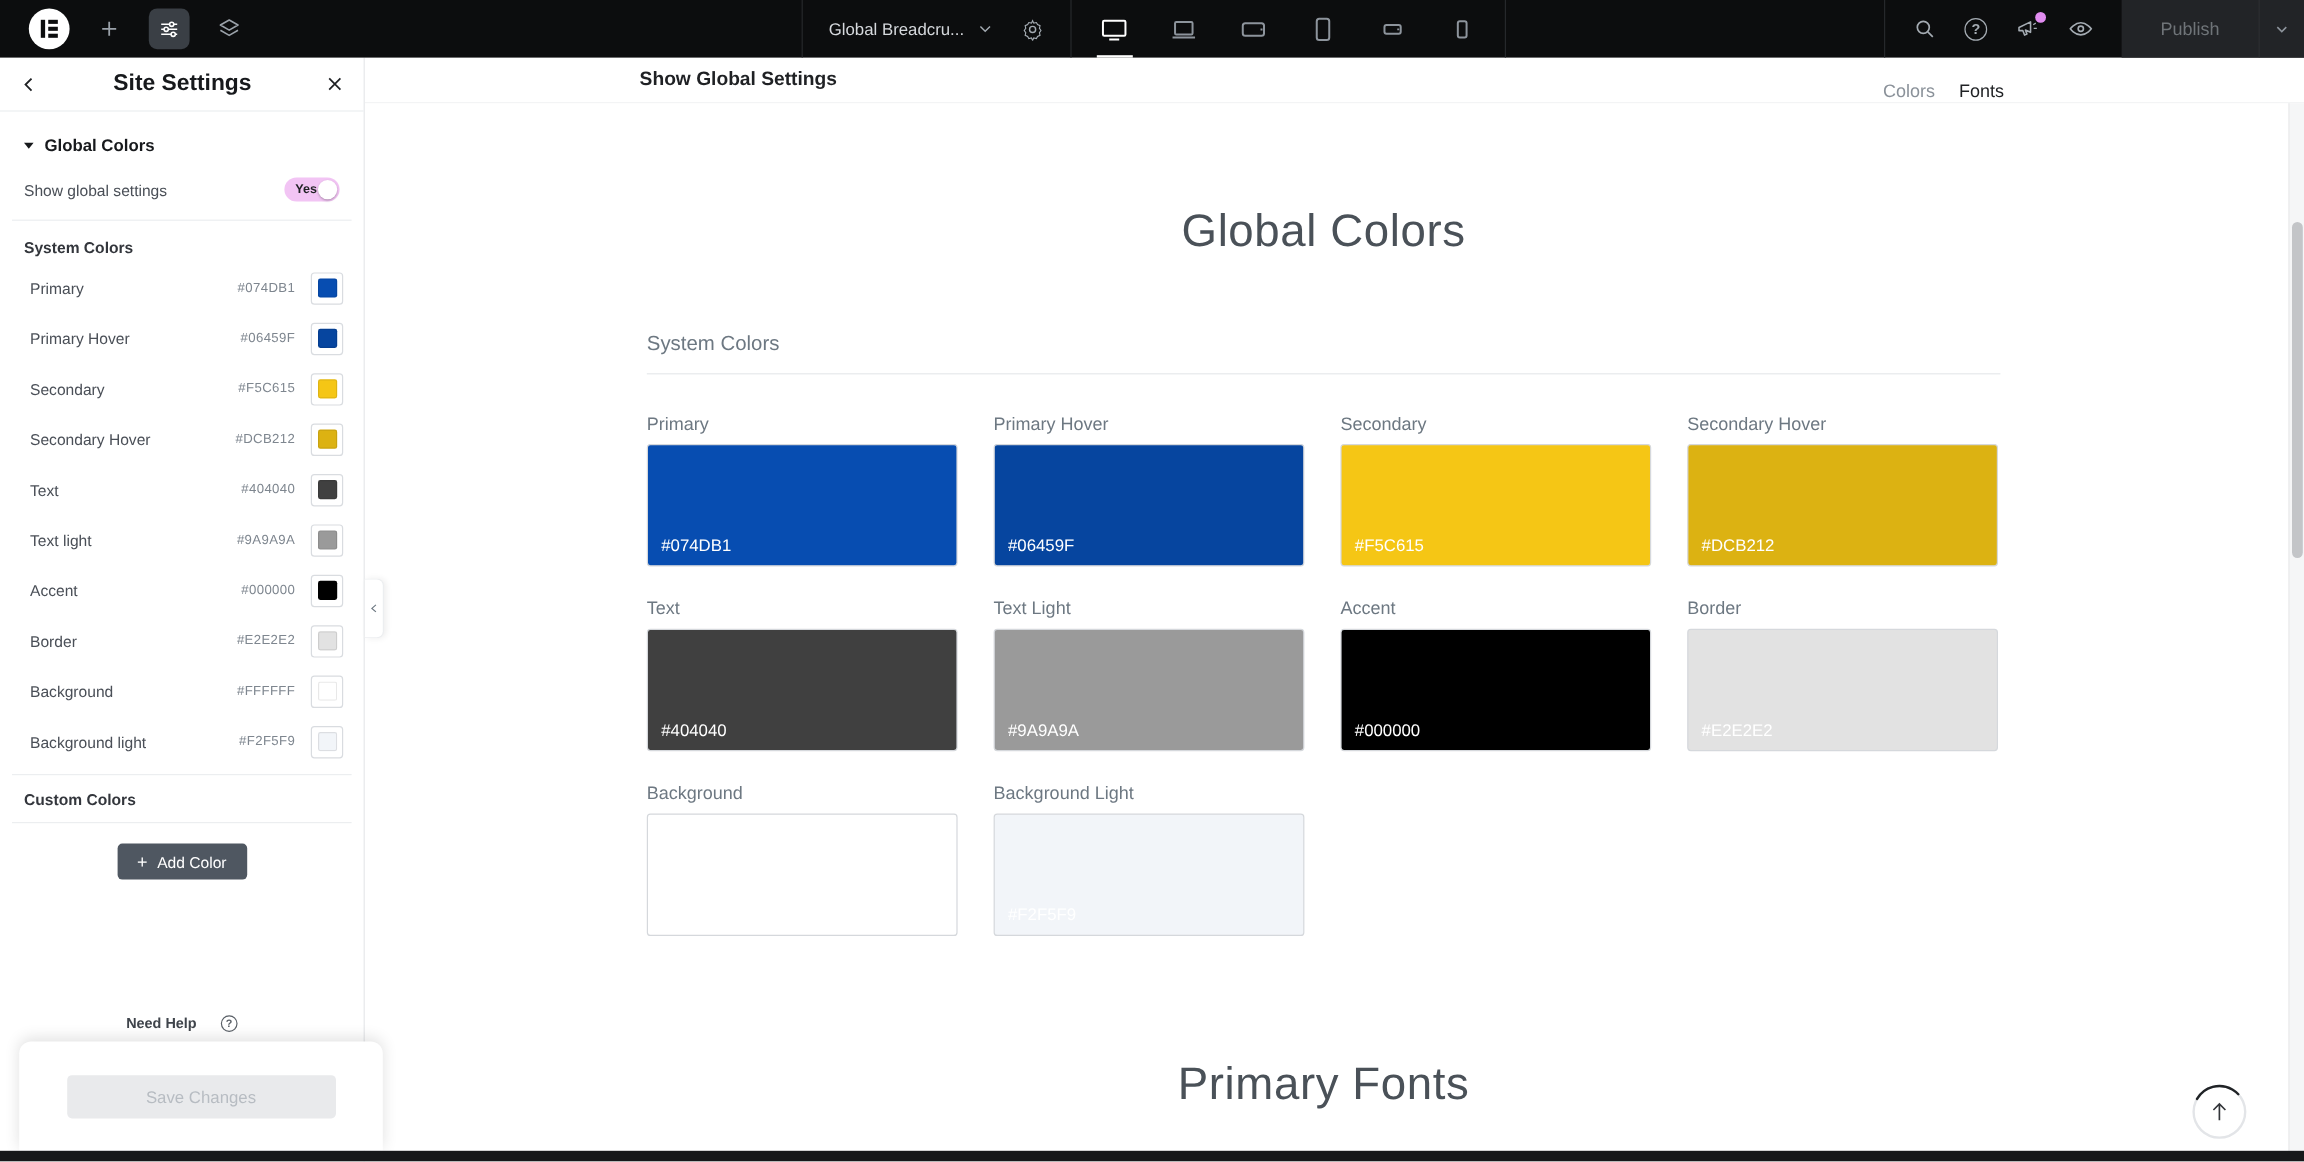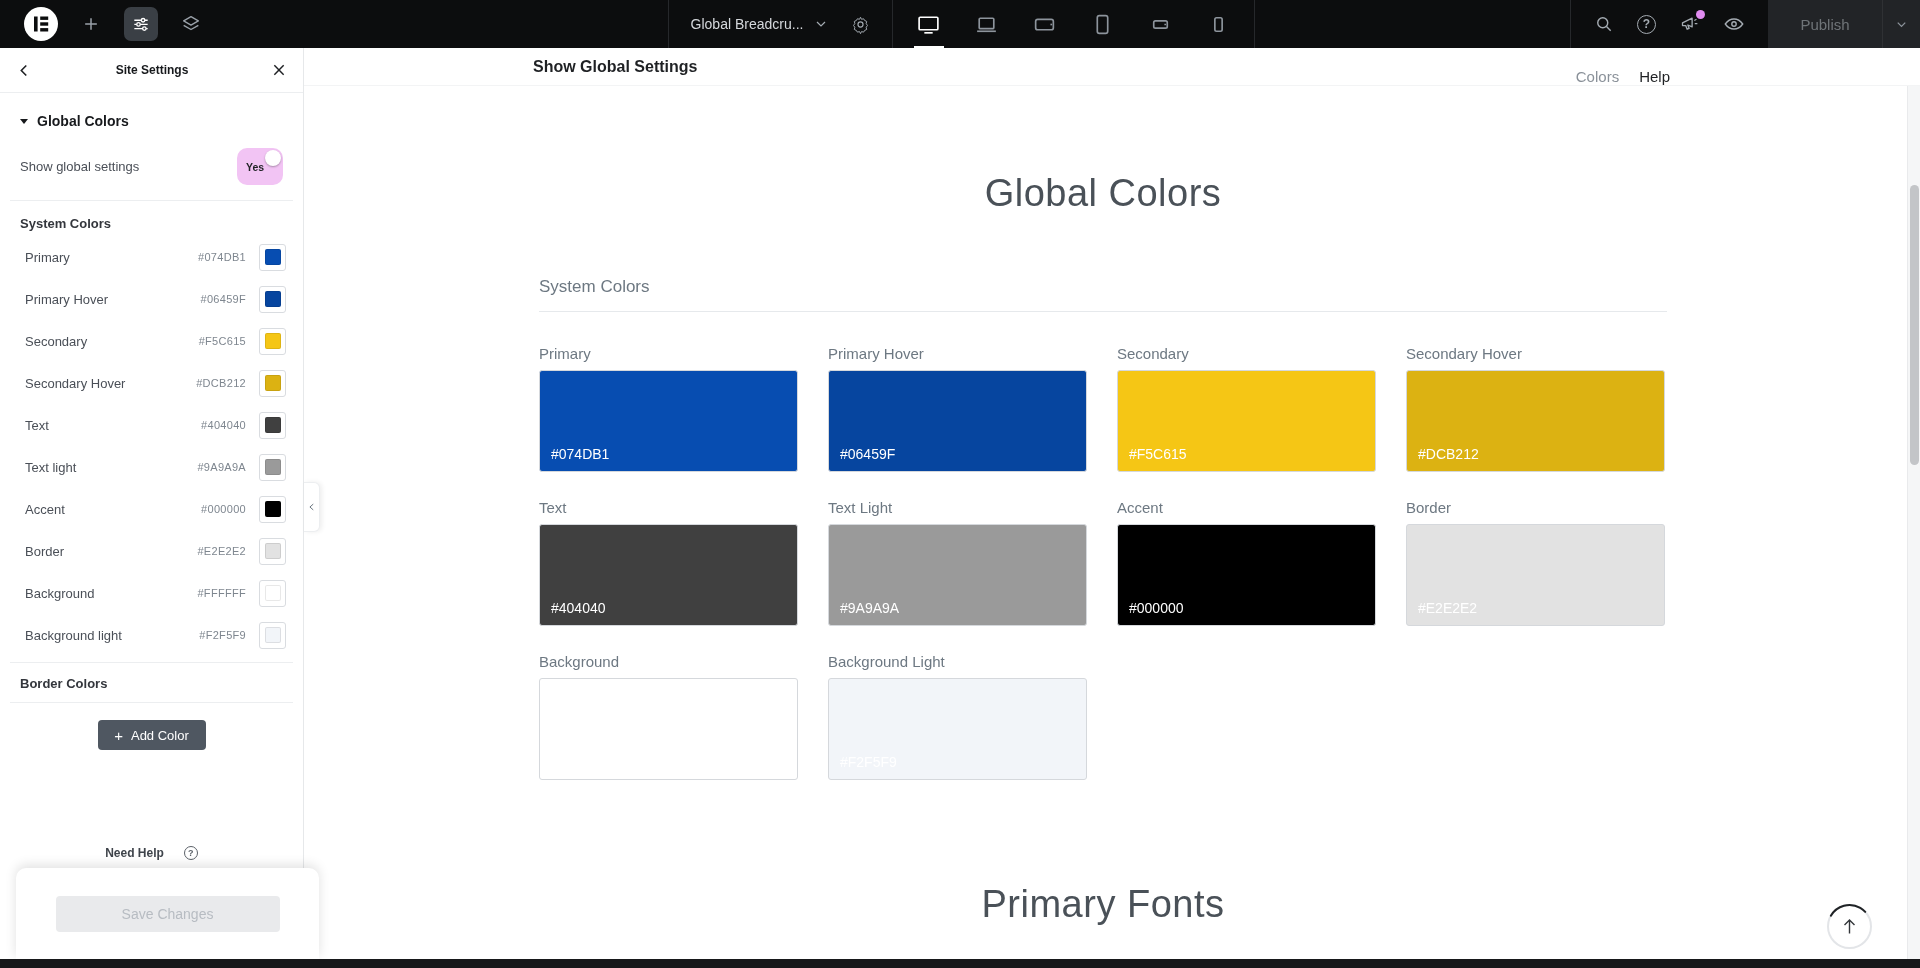--- a/index.html
+++ b/index.html
@@ -22,28 +22,28 @@
   .tb-utils { left:1570px; width:198px; border-left:1px solid #26282b; justify-content:space-evenly; color:#a4abb2; }
   .util-btn { position:relative; background:none; border:none; color:#a4abb2; cursor:pointer; display:flex; align-items:center; }
   .notif-dot { position:absolute; top:-4px; right:-5px; width:9px; height:9px; border-radius:50%; }
   .circle-q { width:19px; height:19px; border:1.7px solid #a4abb2; border-radius:50%; color:#a4abb2; font-size:12px; font-weight:700; display:flex; align-items:center; justify-content:center; }
   .tb-publish { left:1768px; width:114px; background:#222427; justify-content:center; color:#6f7478; font-size:15px; font-weight:500; cursor:pointer; }
   .tb-pub-chev { left:1882px; width:38px; background:#222427; border-left:1px solid #2f3134; justify-content:center; color:#8d949c; cursor:pointer; }
 
   
   .sidebar { position:absolute; left:0; top:48px; bottom:0; width:304px; background:#fff; border-right:1px solid #e6e8ea; z-index:30; }
   .sb-header { height:45px; border-bottom:1px solid #eceef0; display:flex; align-items:center; justify-content:space-between; padding:0 16px; }
-  .sb-title { font-size:12px; font-weight:700; color:#17191c; }
+  .sb-title { font-size:19px; font-weight:700; color:#17191c; }
   .icon-btn { background:none; border:none; color:#1f2124; cursor:pointer; display:flex; align-items:center; }
   .accordion-row { display:flex; align-items:center; gap:9px; padding:20px 20px 0; cursor:pointer; }
   .caret-down { width:0; height:0; border-left:4.5px solid transparent; border-right:4.5px solid transparent; border-top:5.5px solid #17191c; }
   .accordion-label { font-size:14px; font-weight:700; color:#17191c; }
   .toggle-row { margin:19px 20px 0; display:flex; align-items:center; justify-content:space-between; }
   .toggle-label { font-size:13px; color:#4a4f57; }
-  .toggle { position:relative; width:46px; height:37px; border-radius:10px; border:none; cursor:pointer; }
+  .toggle { position:relative; width:46px; height:20px; border-radius:10px; border:none; cursor:pointer; }
   .toggle-text { position:absolute; left:9px; top:50%; transform:translateY(-50%); font-size:10.5px; font-weight:700; color:#1f2124; }
   .toggle-knob { position:absolute; right:2px; top:2px; width:16px; height:16px; border-radius:50%; background:#fff; box-shadow:0 1px 2px rgba(0,0,0,.3); }
   .sb-desc { margin:11px 20px 0; font-size:11.5px; font-style:italic; color:#858d99; line-height:1.55; }
   .sb-divider { margin:15px 10px 0; border-top:1px solid #eceef0; }
   .sb-heading { margin:15px 0 5px 20px; font-size:13px; font-weight:700; color:#33363c; }
   .color-row { height:42px; display:flex; align-items:center; padding:0 17px 0 25px; }
   .row-label { flex:1; font-size:13px; color:#4a4f57; }
   .row-hex { font-size:11px; color:#7e868f; margin-right:13px; letter-spacing:.3px; }
   .row-swatch { width:27px; height:27px; border:1px solid #d9dce0; border-radius:3px; background:#fff; display:flex; align-items:center; justify-content:center; cursor:pointer; }
   .row-swatch-inner { width:16px; height:16px; border-radius:2px; box-shadow:inset 0 0 0 1px rgba(0,0,0,.09); }
@@ -309,21 +309,21 @@
       <div class="color-row">
         <span class="row-label">Background light</span>
         <span class="row-hex">#F2F5F9</span>
         <button class="row-swatch">
           <span class="row-swatch-inner" style="background: rgb(242, 245, 249);"></span>
         </button>
       </div>
     </div>
 
   <div class="sb-divider" style="margin-top:6px;"></div>
-  <div class="sb-heading" style="margin-top:13px;">Border Colors</div>
+  <div class="sb-heading" style="margin-top:13px;">Custom Colors</div>
   <div class="sb-divider" style="margin-top:11px;"></div>
 
   <button class="add-btn">
     <span class="add-plus">+</span>
     <span>Add Color</span>
   </button>
 
   <div class="need-help">
     <span>Need Help</span>
     <span class="nh-q">?</span>
@@ -339,21 +339,21 @@
     <path d="M15 5l-8 7 8 7"></path>
   </svg>
 </button>
 
 <main class="canvas">
 
   <div class="canvas-header">
     <span class="ch-title">Show Global Settings</span>
     <span class="ch-links">
       <a class="link-muted">Colors</a>
-      <a class="link-dark">Help</a>
+      <a class="link-dark">Fonts</a>
     </span>
   </div>
 
   <div class="content">
     <h1 class="big-title">Global Colors</h1>
 
     <div class="section-label">System Colors</div>
     <hr class="section-rule">
 
     <div class="swatch-grid">

